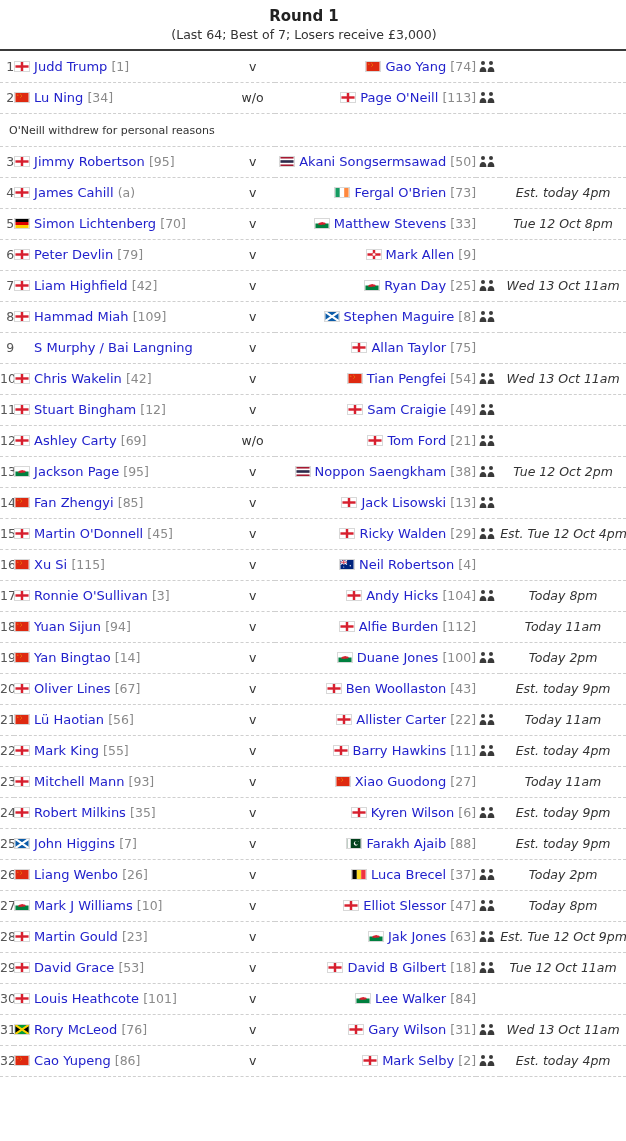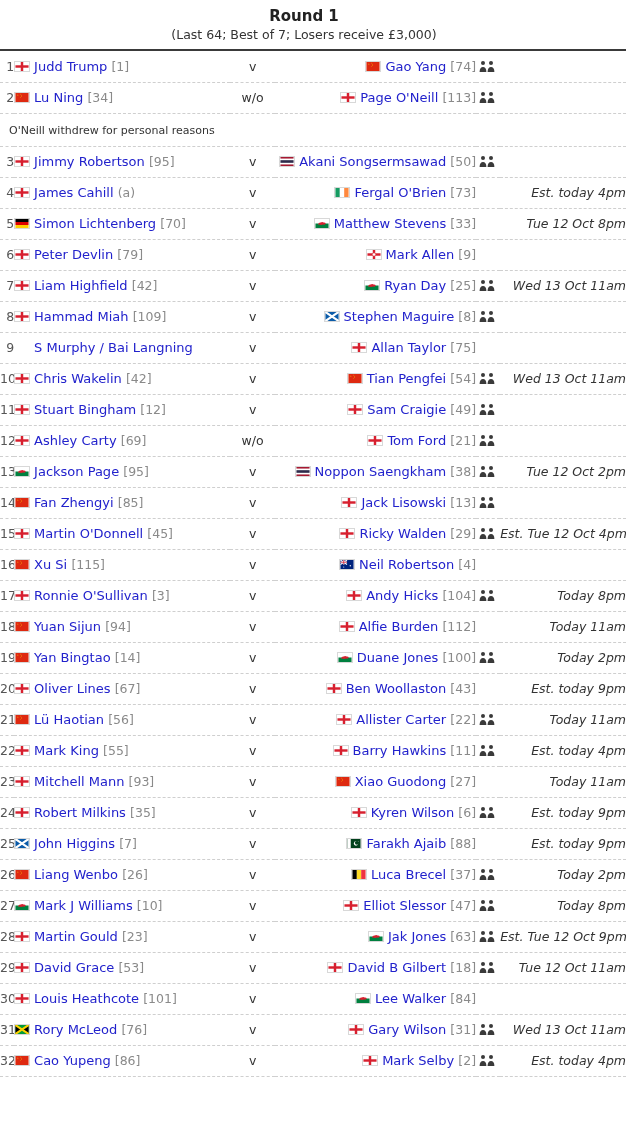--- a/index.html
+++ b/index.html
@@ -38,21 +38,21 @@
     font-size:12.5px;
     padding-right:3px;
     overflow:hidden;
   }
   td.p1{width:215px;padding-left:4px;}
   td.sep{width:44px;text-align:center;color:#333333;font-size:12.5px;}
   td.p2{width:200px;padding-left:4px;text-align:right;}
   td.ses{width:24px;text-align:center;}
   td.time{
     width:125px;
-    text-align:right;
+    text-align:center;
     padding-right:3px;
     font-style:italic;
     font-size:12.5px;
     color:#333333;
   }
 
   .pname{color:#2222cc;font-size:13px;}
   .prank{color:#8a8a8a;font-size:12.5px;}
   .note-text{padding-left:9px;color:#333333;font-size:11px;}
 

